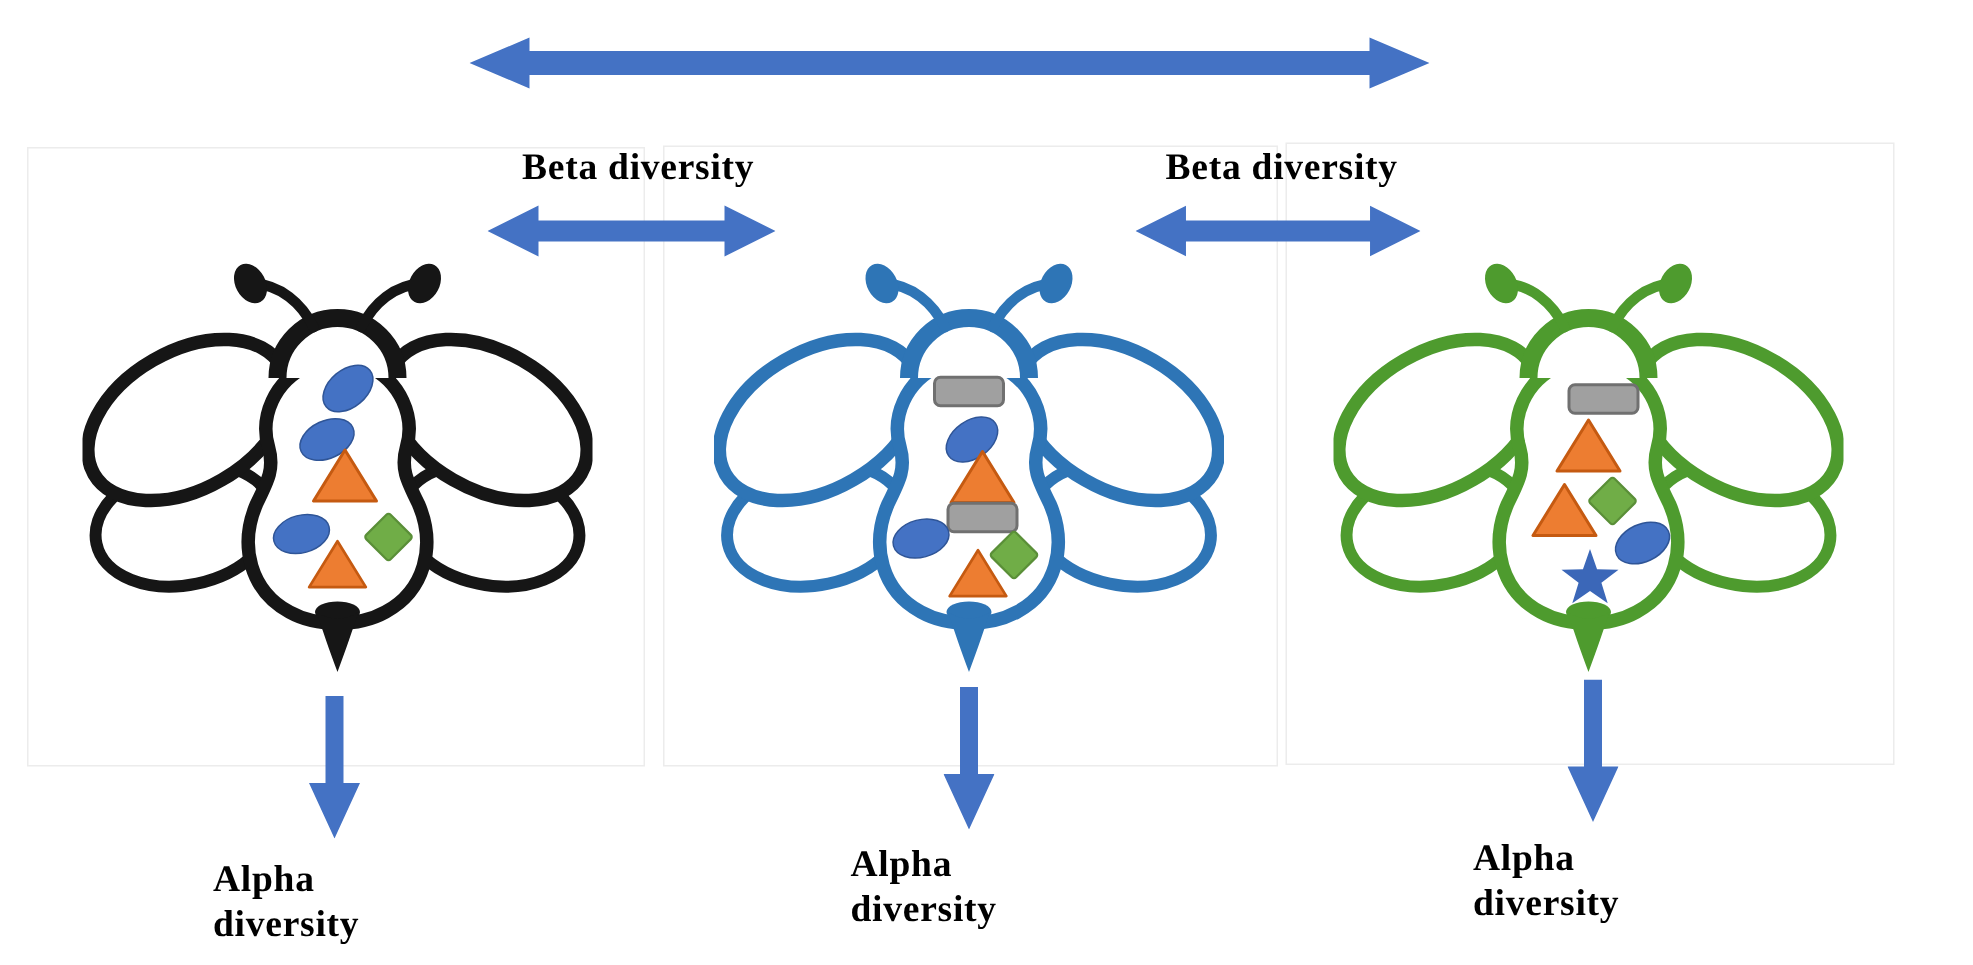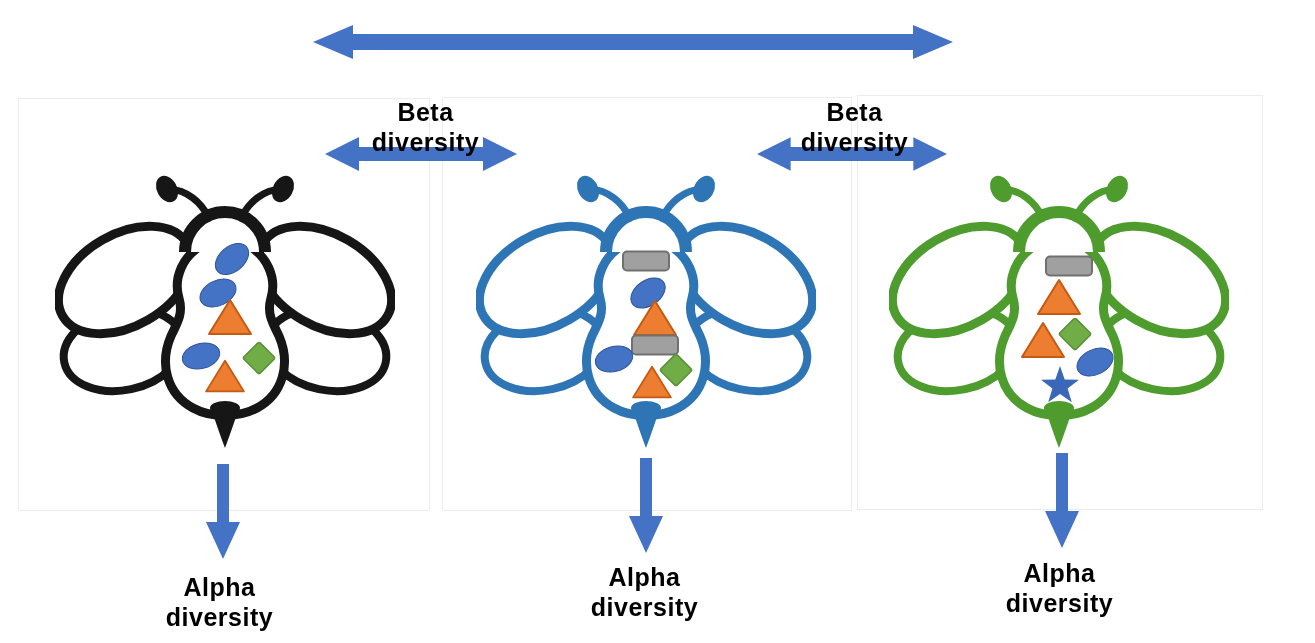--- a/index.html
+++ b/index.html
@@ -19,22 +19,21 @@
     --panel-border:#ECECEC;
     --text-black:#000000;
   }
   *{margin:0;padding:0;box-sizing:border-box;}
   html,body{background:#ffffff;}
   #canvas{
     position:relative;
     width:1315px;height:643px;
     background:#ffffff;
     overflow:hidden;
-    font-family:Liberation Sans, sans-serif;
-    text-align:center;
+    font-family:Liberation Serif, serif;
   }
   .panel{
     position:absolute;
     background:#ffffff;
     border:1px solid var(--panel-border);
   }
   #panel-1{left:18px;top:98px;width:412px;height:413px;}
   #panel-2{left:442px;top:97px;width:410px;height:414px;}
   #panel-3{left:857px;top:95px;width:406px;height:415px;}
   .abs{position:absolute;}

